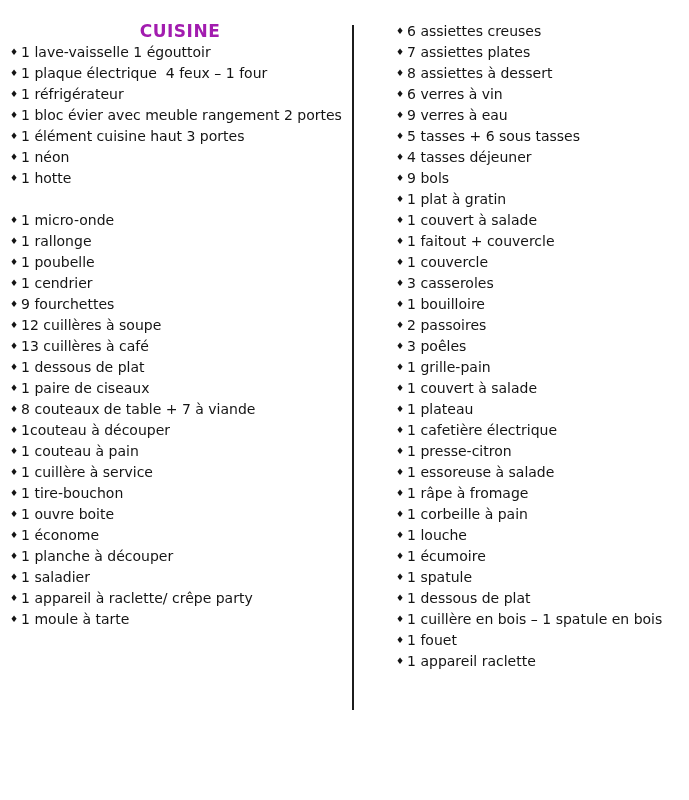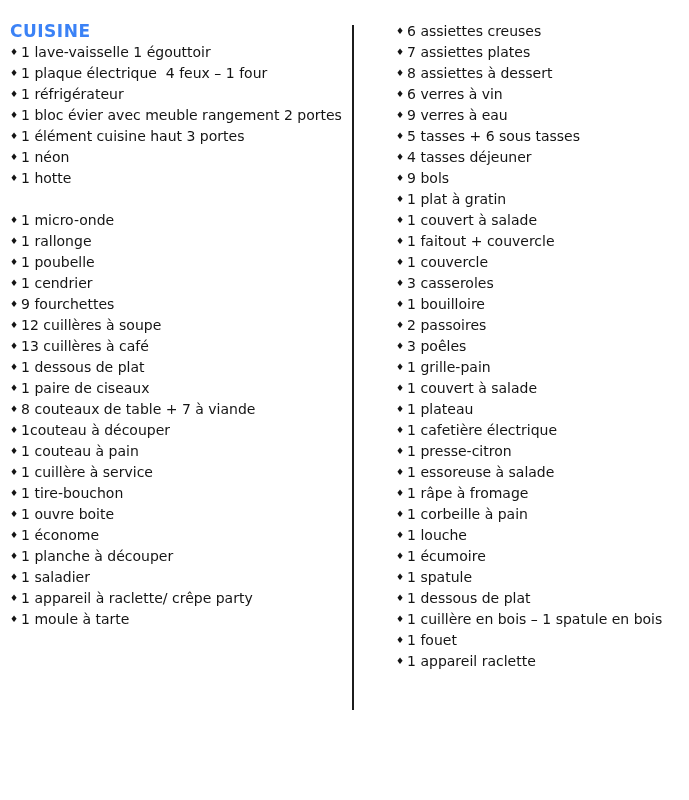--- a/index.html
+++ b/index.html
@@ -32,23 +32,24 @@
     position: absolute;
     left: 352px;
     top: 25px;
     width: 2px;
     height: 685px;
     background: #1c1c1c;
   }
   .heading {
     font-size: 17px;
     font-weight: bold;
-    color: #3b82f6;
+    color: #a21caf;
     line-height: 22px;
     letter-spacing: 0.5px;
+    text-align: center;
   }
   .item {
     font-size: 14px;
     line-height: 21px;
     white-space: pre;
     color: #141414;
   }
   .bullet {
     display: inline-block;
     font-size: 9px;

